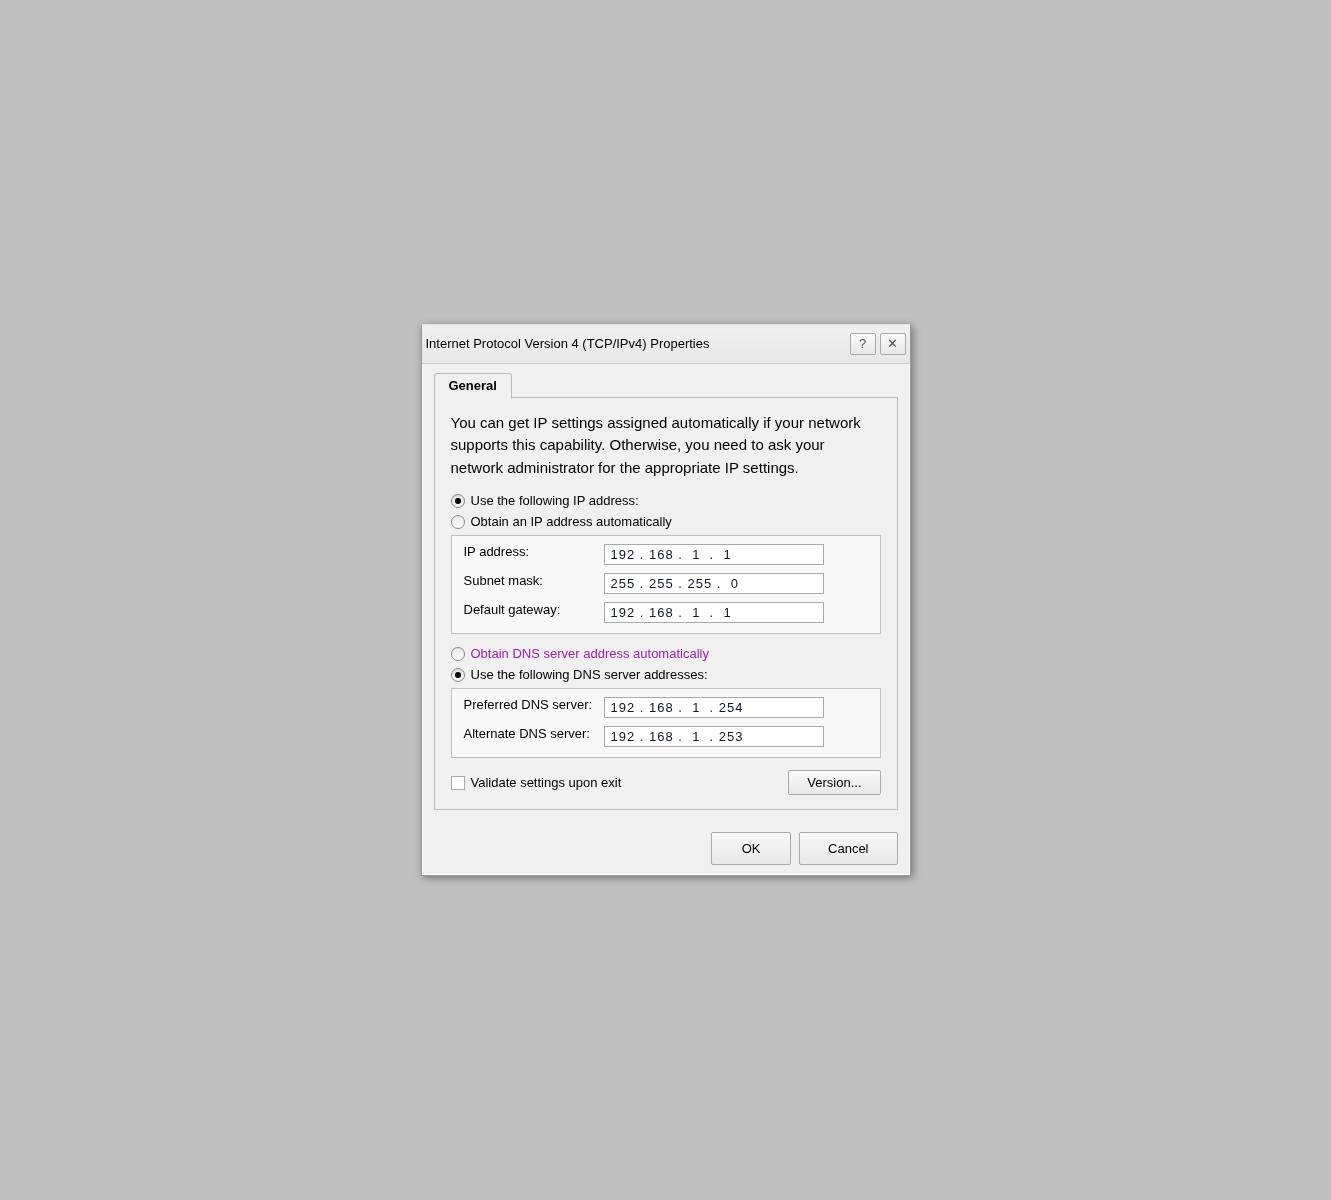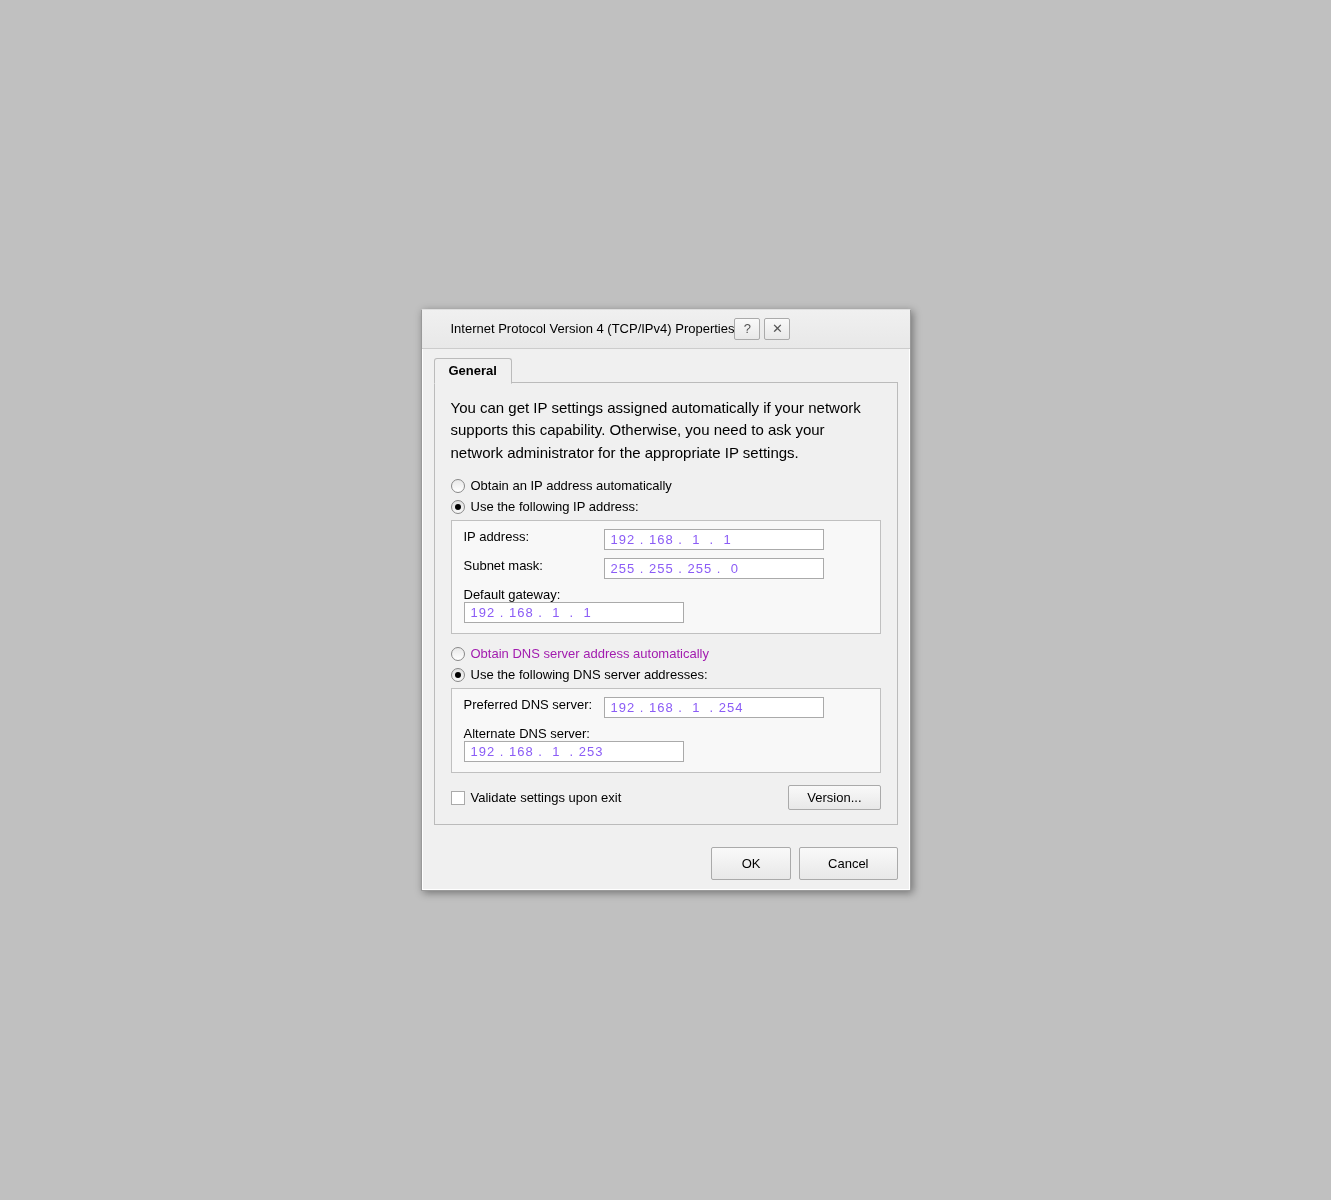--- a/index.html
+++ b/index.html
@@ -23,24 +23,25 @@
       background: #f0f0f0;
       border: 1px solid #999;
       border-top: 1px solid #dfdfdf;
       box-shadow: 2px 2px 8px rgba(0,0,0,0.4), inset 0 0 0 1px #fff;
       width: 490px;
     }
 
     .title-bar {
       background: linear-gradient(to bottom, #f0f0f0 0%, #e8e8e8 100%);
       border-bottom: 1px solid #ccc;
-      padding: 8px 29px;
-      display: flex;
-      justify-content: flex-start;
-      align-items: center;
+      padding: 8px 4px;
+      display: flex;
+      justify-content: space-between;
+      align-items: center;
+      gap: 10px;
     }
 
     .title-bar-text {
       font-size: 13px;
       font-weight: 400;
       color: #000;
     }
 
     .title-bar-buttons {
       display: flex;
@@ -151,38 +152,37 @@
       background: #f8f8f8;
     }
 
     .field-row {
       display: flex;
       margin-bottom: 8px;
     }
 
     .field-row:last-child {
       margin-bottom: 0;
-      flex-direction: column;
     }
 
     .field-label {
       width: 140px;
       font-size: 13px;
       flex-shrink: 0;
     }
 
     .ip-input {
       border: 1px solid #aaa;
       background: #fff;
       padding: 2px 6px;
       font-size: 13px;
       font-family: 'Segoe UI', Tahoma, sans-serif;
       letter-spacing: 1px;
       width: 220px;
-      color: #8b5cf6;
+      color: #0f172a;
     }
 
     
     .dns-section {
       margin-top: 10px;
     }
 
     
     .validate-row {
       display: flex;
@@ -271,27 +271,27 @@
       </div>
     </div>
 
     <div class="tab-content">
 
       <p class="description-text">You can get IP settings assigned automatically if your network supports this capability. Otherwise, you need to ask your network administrator for the appropriate IP settings.</p>
 
       <div>
 
         <div class="radio-item">
+          <div class="radio-circle checked"></div>
+          <span class="radio-label">Use the following IP address:</span>
+        </div>
+
+        <div class="radio-item">
           <div class="radio-circle"></div>
           <span class="radio-label">Obtain an IP address automatically</span>
-        </div>
-
-        <div class="radio-item">
-          <div class="radio-circle checked"></div>
-          <span class="radio-label">Use the following IP address:</span>
         </div>
 
         <div class="group-box">
           <div class="field-row">
             <span class="field-label">IP address:</span>
             <input class="ip-input" type="text" value="192 . 168 .  1  .  1" style="">
           </div>
           <div class="field-row">
             <span class="field-label">Subnet mask:</span>
             <input class="ip-input" type="text" value="255 . 255 . 255 .  0" style="">

